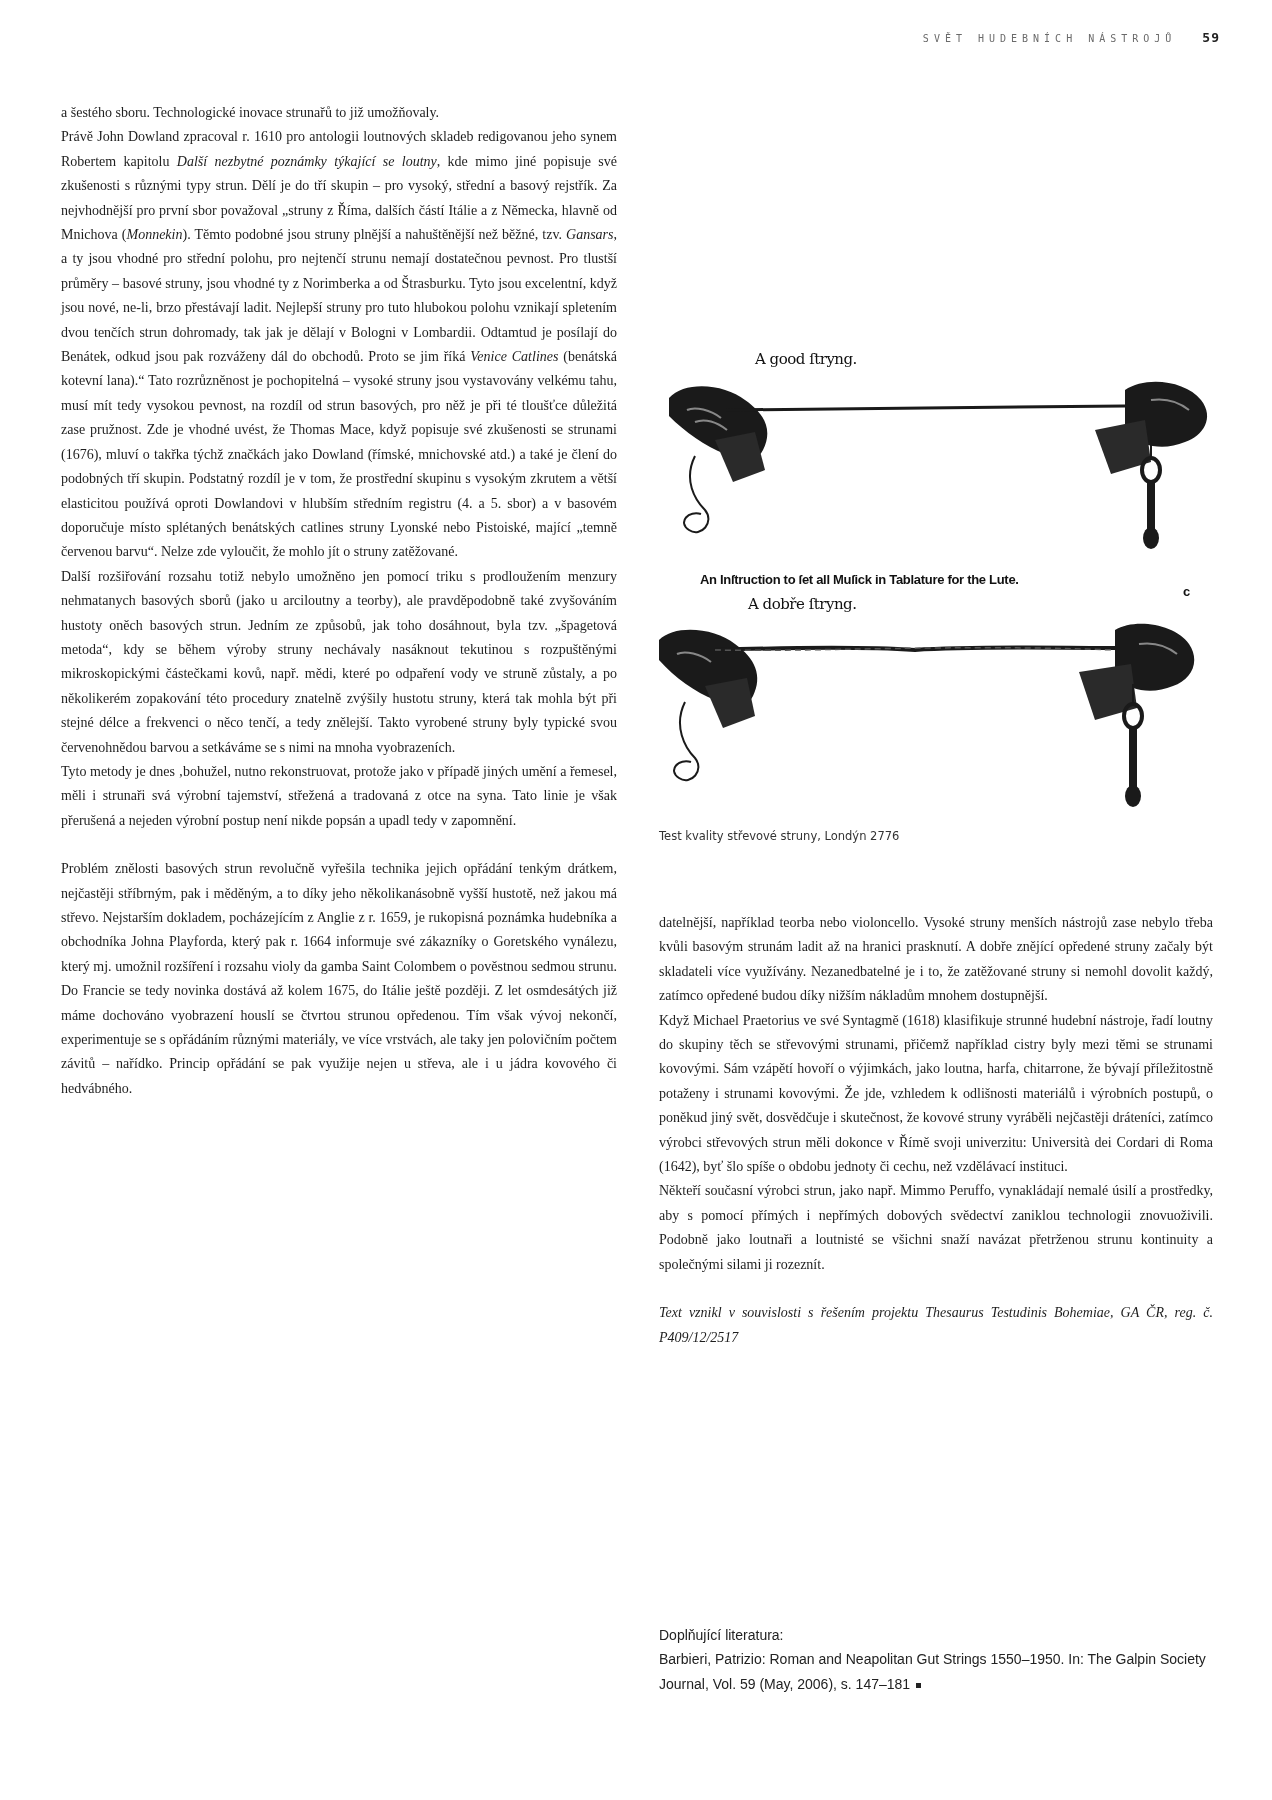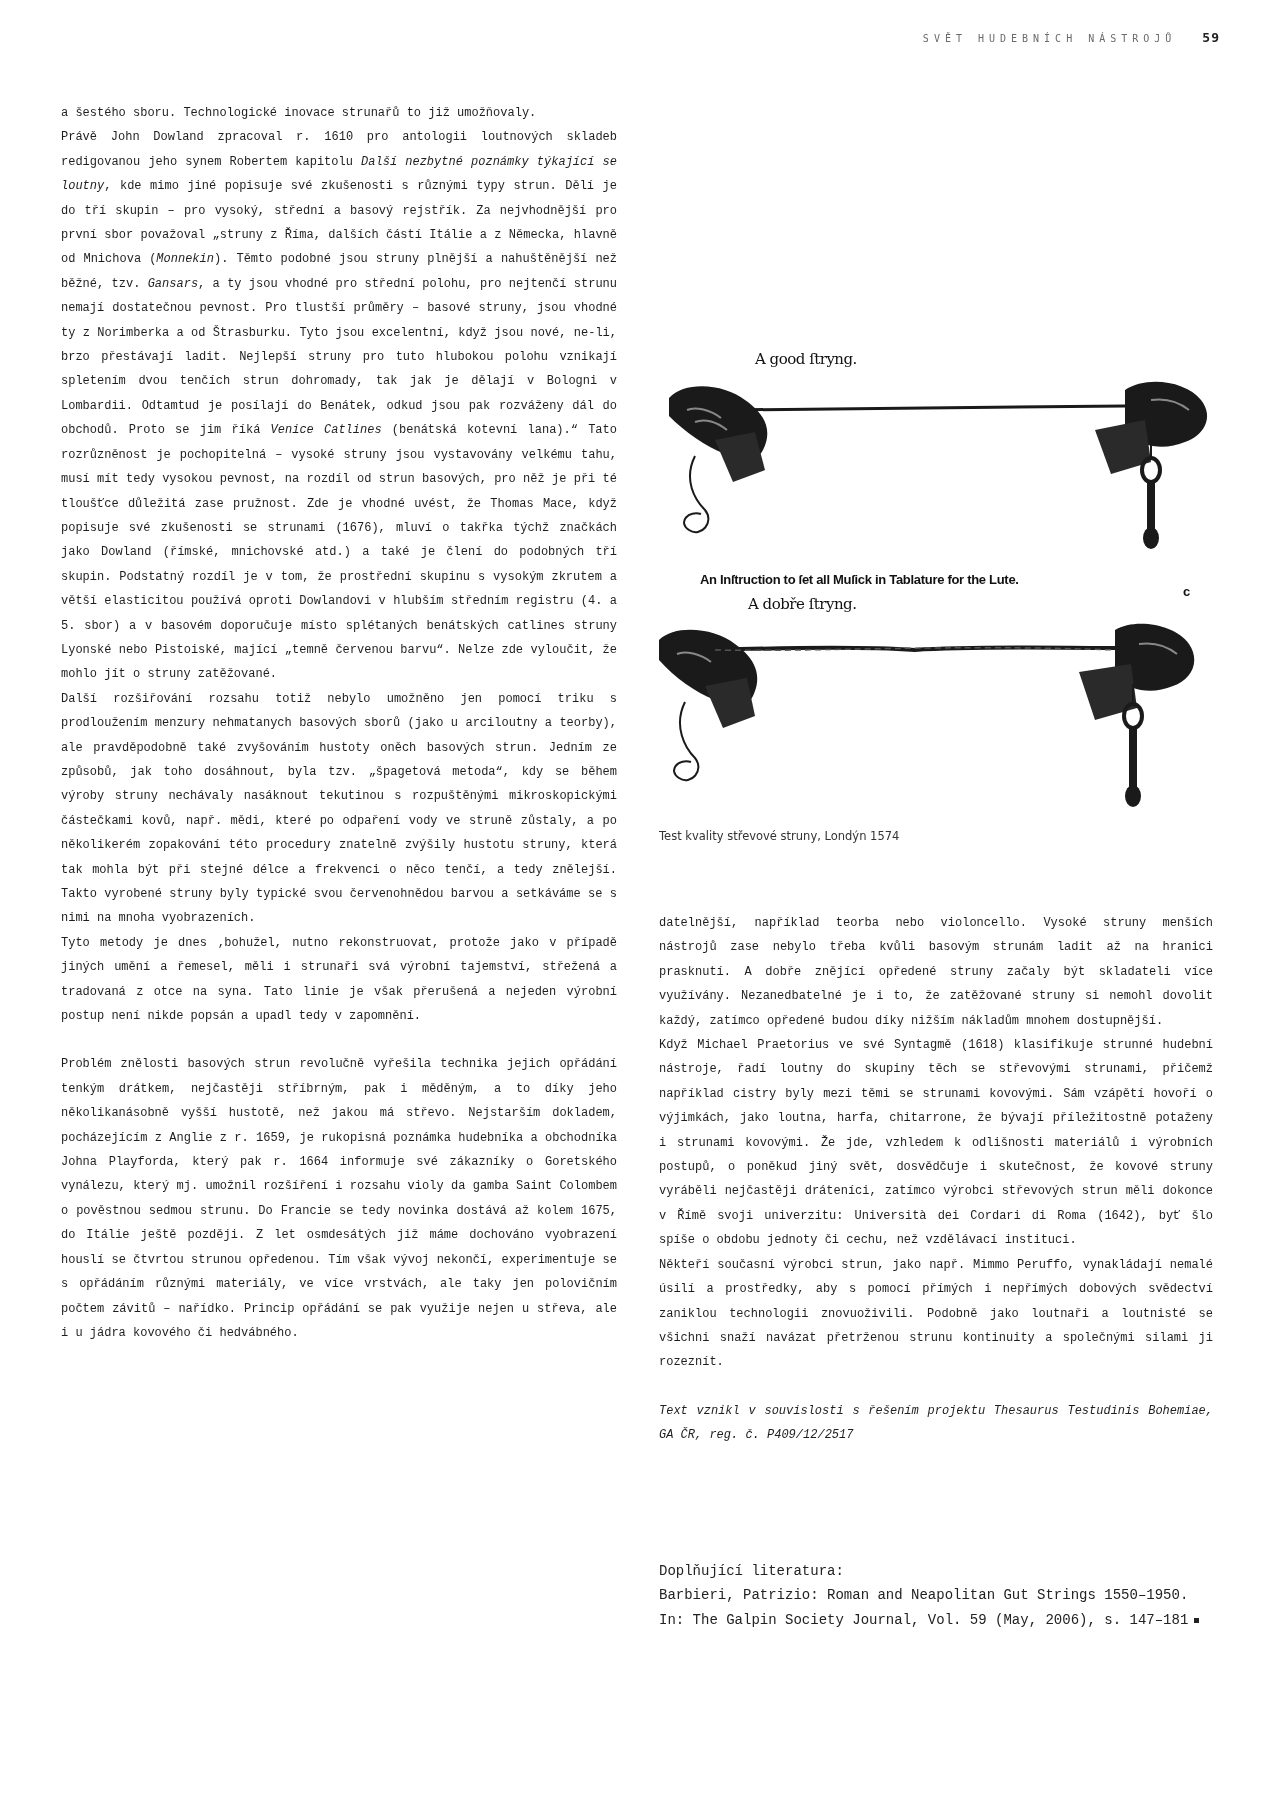--- a/index.html
+++ b/index.html
@@ -5,30 +5,30 @@
   html, body { margin: 0; padding: 0; background: #ffffff; }
   body { width: 1272px; height: 1800px; position: relative; overflow: hidden; color: #1c1c1c; }
   .header {
     position: absolute; top: 30px; right: 52px;
     display: flex; align-items: baseline; gap: 26px;
     font-family: "DejaVu Sans Mono", monospace;
   }
   .running-title { font-size: 10px; letter-spacing: 5px; color: #6a6a6a; }
   .page-num { font-size: 13px; font-weight: bold; color: #222; letter-spacing: 1px; }
 
-  .col { position: absolute; font-family: Liberation Mono, monospace; font-size: 12px; line-height: 24.4px; text-align: justify; hyphens: manual; color: #1e1e1e; }
+  .col { position: absolute; font-family: Liberation Serif, serif; font-size: 14px; line-height: 24.4px; text-align: justify; hyphens: manual; color: #1e1e1e; }
   .col p { margin: 0; }
   .col .gap { height: 24px; }
   .col-left { left: 61px; top: 101px; width: 556px; }
   .col-right { left: 659px; top: 911px; width: 554px; }
   em { font-style: italic; }
 
   .credit { margin-top: 24px !important; font-style: italic; }
 
-  .lit { position: absolute; left: 659px; top: 1559px; width: 554px; font-family: Liberation Mono, monospace; font-size: 14px; line-height: 24.4px; color: #222; }
+  .lit { position: absolute; left: 659px; top: 1623px; width: 554px; font-family: Liberation Sans, sans-serif; font-size: 14px; line-height: 24.4px; color: #222; }
   .lit p { margin: 0; }
   .end-mark { display: inline-block; width: 5px; height: 5px; background: #222; margin-left: 6px; vertical-align: middle; }
 
   .figure { position: absolute; left: 655px; top: 350px; width: 570px; height: 480px; }
   .fig-title { position: absolute; font-family: "DejaVu Serif", serif; font-size: 15px; color: #111; letter-spacing: -0.5px; }
   .fig-imprint { position: absolute; font-family: Liberation Sans, sans-serif; font-size: 13px; font-weight: bold; color: #111; letter-spacing: -0.3px; }
   .fig-svg { position: absolute; left: 0; width: 570px; }
   .caption { position: absolute; left: 659px; top: 829px; font-family: "DejaVu Sans", sans-serif; font-size: 11.5px; color: #333; }
 </style>
 </head>
@@ -89,21 +89,21 @@
       <path d="M484,24 C498,22 512,26 522,34" stroke="#888" stroke-width="2" fill="none"></path>
     </g>
     <g>
       <line x1="478" y1="64" x2="478" y2="84" stroke="#1a1a1a" stroke-width="2"></line>
       <ellipse cx="478" cy="96" rx="9" ry="12" fill="none" stroke="#1a1a1a" stroke-width="4"></ellipse>
       <rect x="474" y="108" width="8" height="60" fill="#1a1a1a"></rect>
       <ellipse cx="478" cy="176" rx="8" ry="11" fill="#1a1a1a"></ellipse>
     </g>
   </svg>
 </div>
-<div class="caption">Test kvality střevové struny, Londýn 1574</div>
+<div class="caption">Test kvality střevové struny, Londýn 2776</div>
 
 <div class="col col-right">
   <p>datelnější, například teorba nebo violoncello. Vysoké struny menších nástrojů zase nebylo třeba kvůli basovým strunám ladit až na hranici prasknutí. A dobře znějící opředené struny začaly být skladateli více využívány. Nezanedbatelné je i to, že zatěžované struny si nemohl dovolit každý, zatímco opředené budou díky nižším nákladům mnohem dostupnější.</p>
   <p>Když Michael Praetorius ve své Syntagmě (1618) klasifikuje strunné hudební nástroje, řadí loutny do skupiny těch se střevovými strunami, přičemž například cistry byly mezi těmi se strunami kovovými. Sám vzápětí hovoří o výjimkách, jako loutna, harfa, chitarrone, že bývají příležitostně potaženy i strunami kovovými. Že jde, vzhledem k odlišnosti materiálů i výrobních postupů, o poněkud jiný svět, dosvědčuje i skutečnost, že kovové struny vyráběli nejčastěji dráteníci, zatímco výrobci střevových strun měli dokonce v Římě svoji univerzitu: Università dei Cordari di Roma (1642), byť šlo spíše o obdobu jednoty či cechu, než vzdělávací instituci.</p>
   <p>Někteří současní výrobci strun, jako např. Mimmo Peruffo, vynakládají nemalé úsilí a prostředky, aby s pomocí přímých i nepřímých dobových svědectví zaniklou technologii znovuoživili. Podobně jako loutnaři a loutnisté se všichni snaží navázat přetrženou strunu kontinuity a společnými silami ji rozeznít.</p>
   <p class="credit">Text vznikl v souvislosti s řešením projektu Thesaurus Testudinis Bohemiae, GA ČR, reg. č. P409/12/2517</p>
 </div>
 
 <div class="lit">
   <p>Doplňující literatura:</p>

